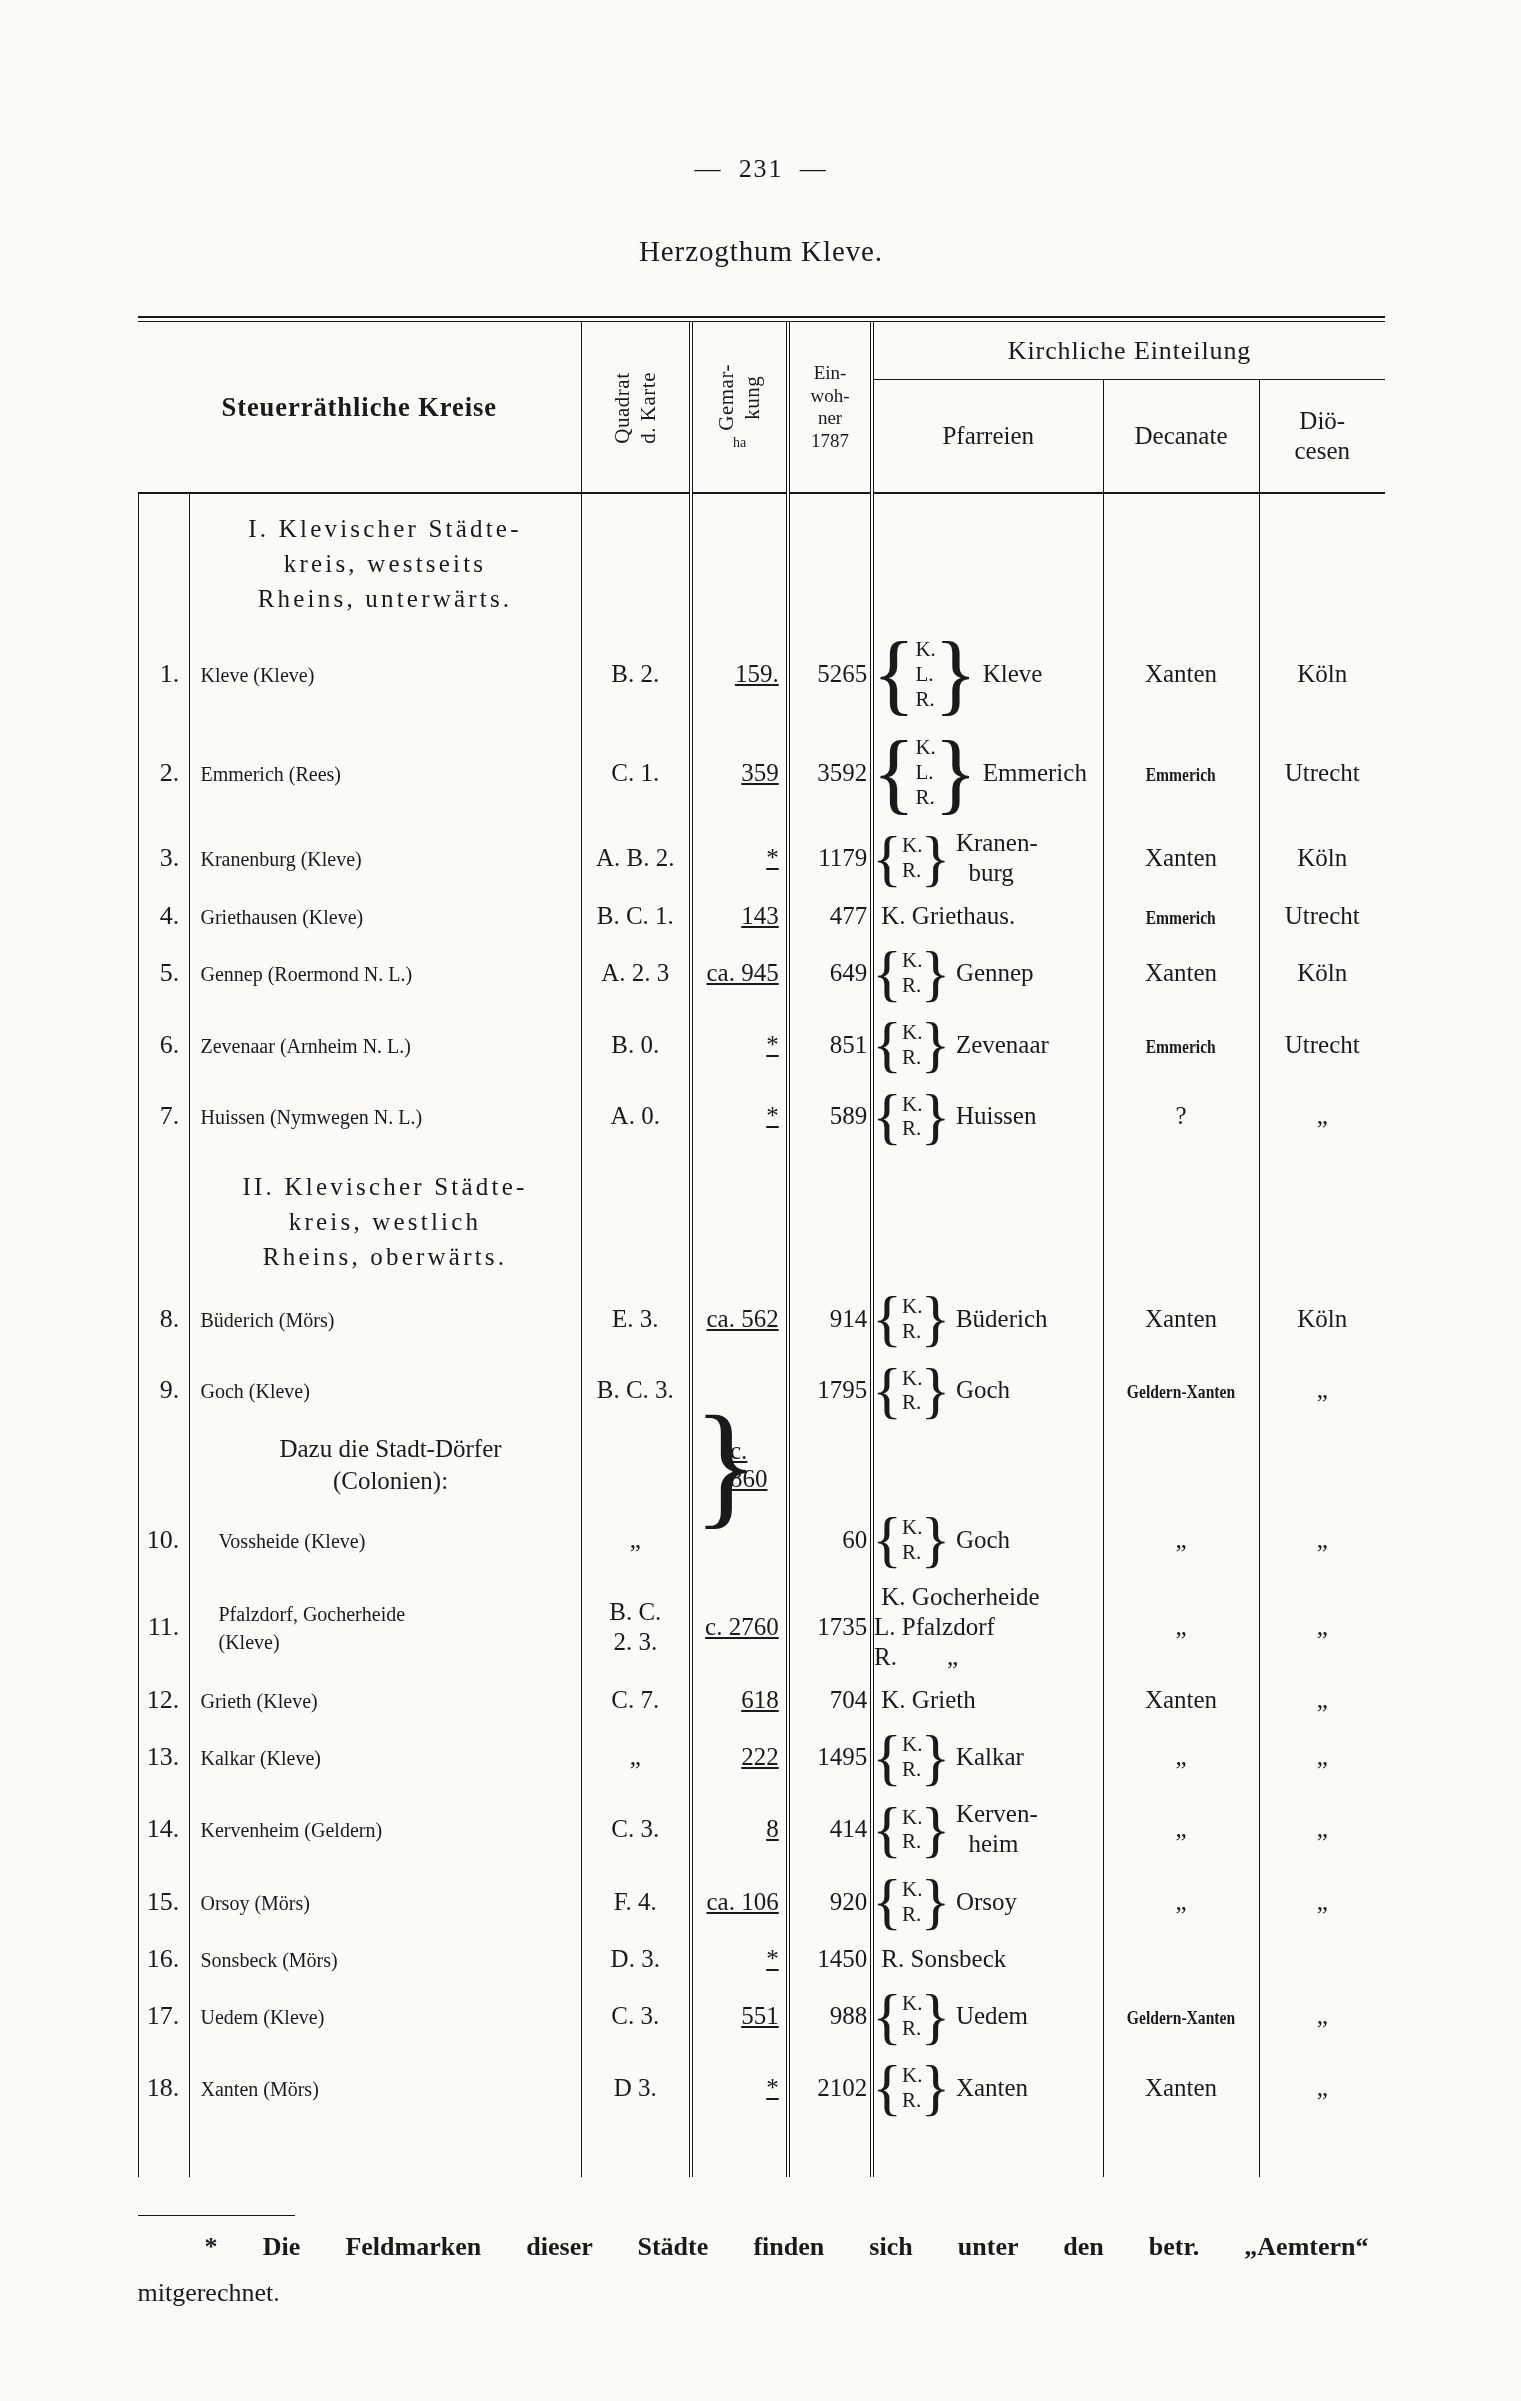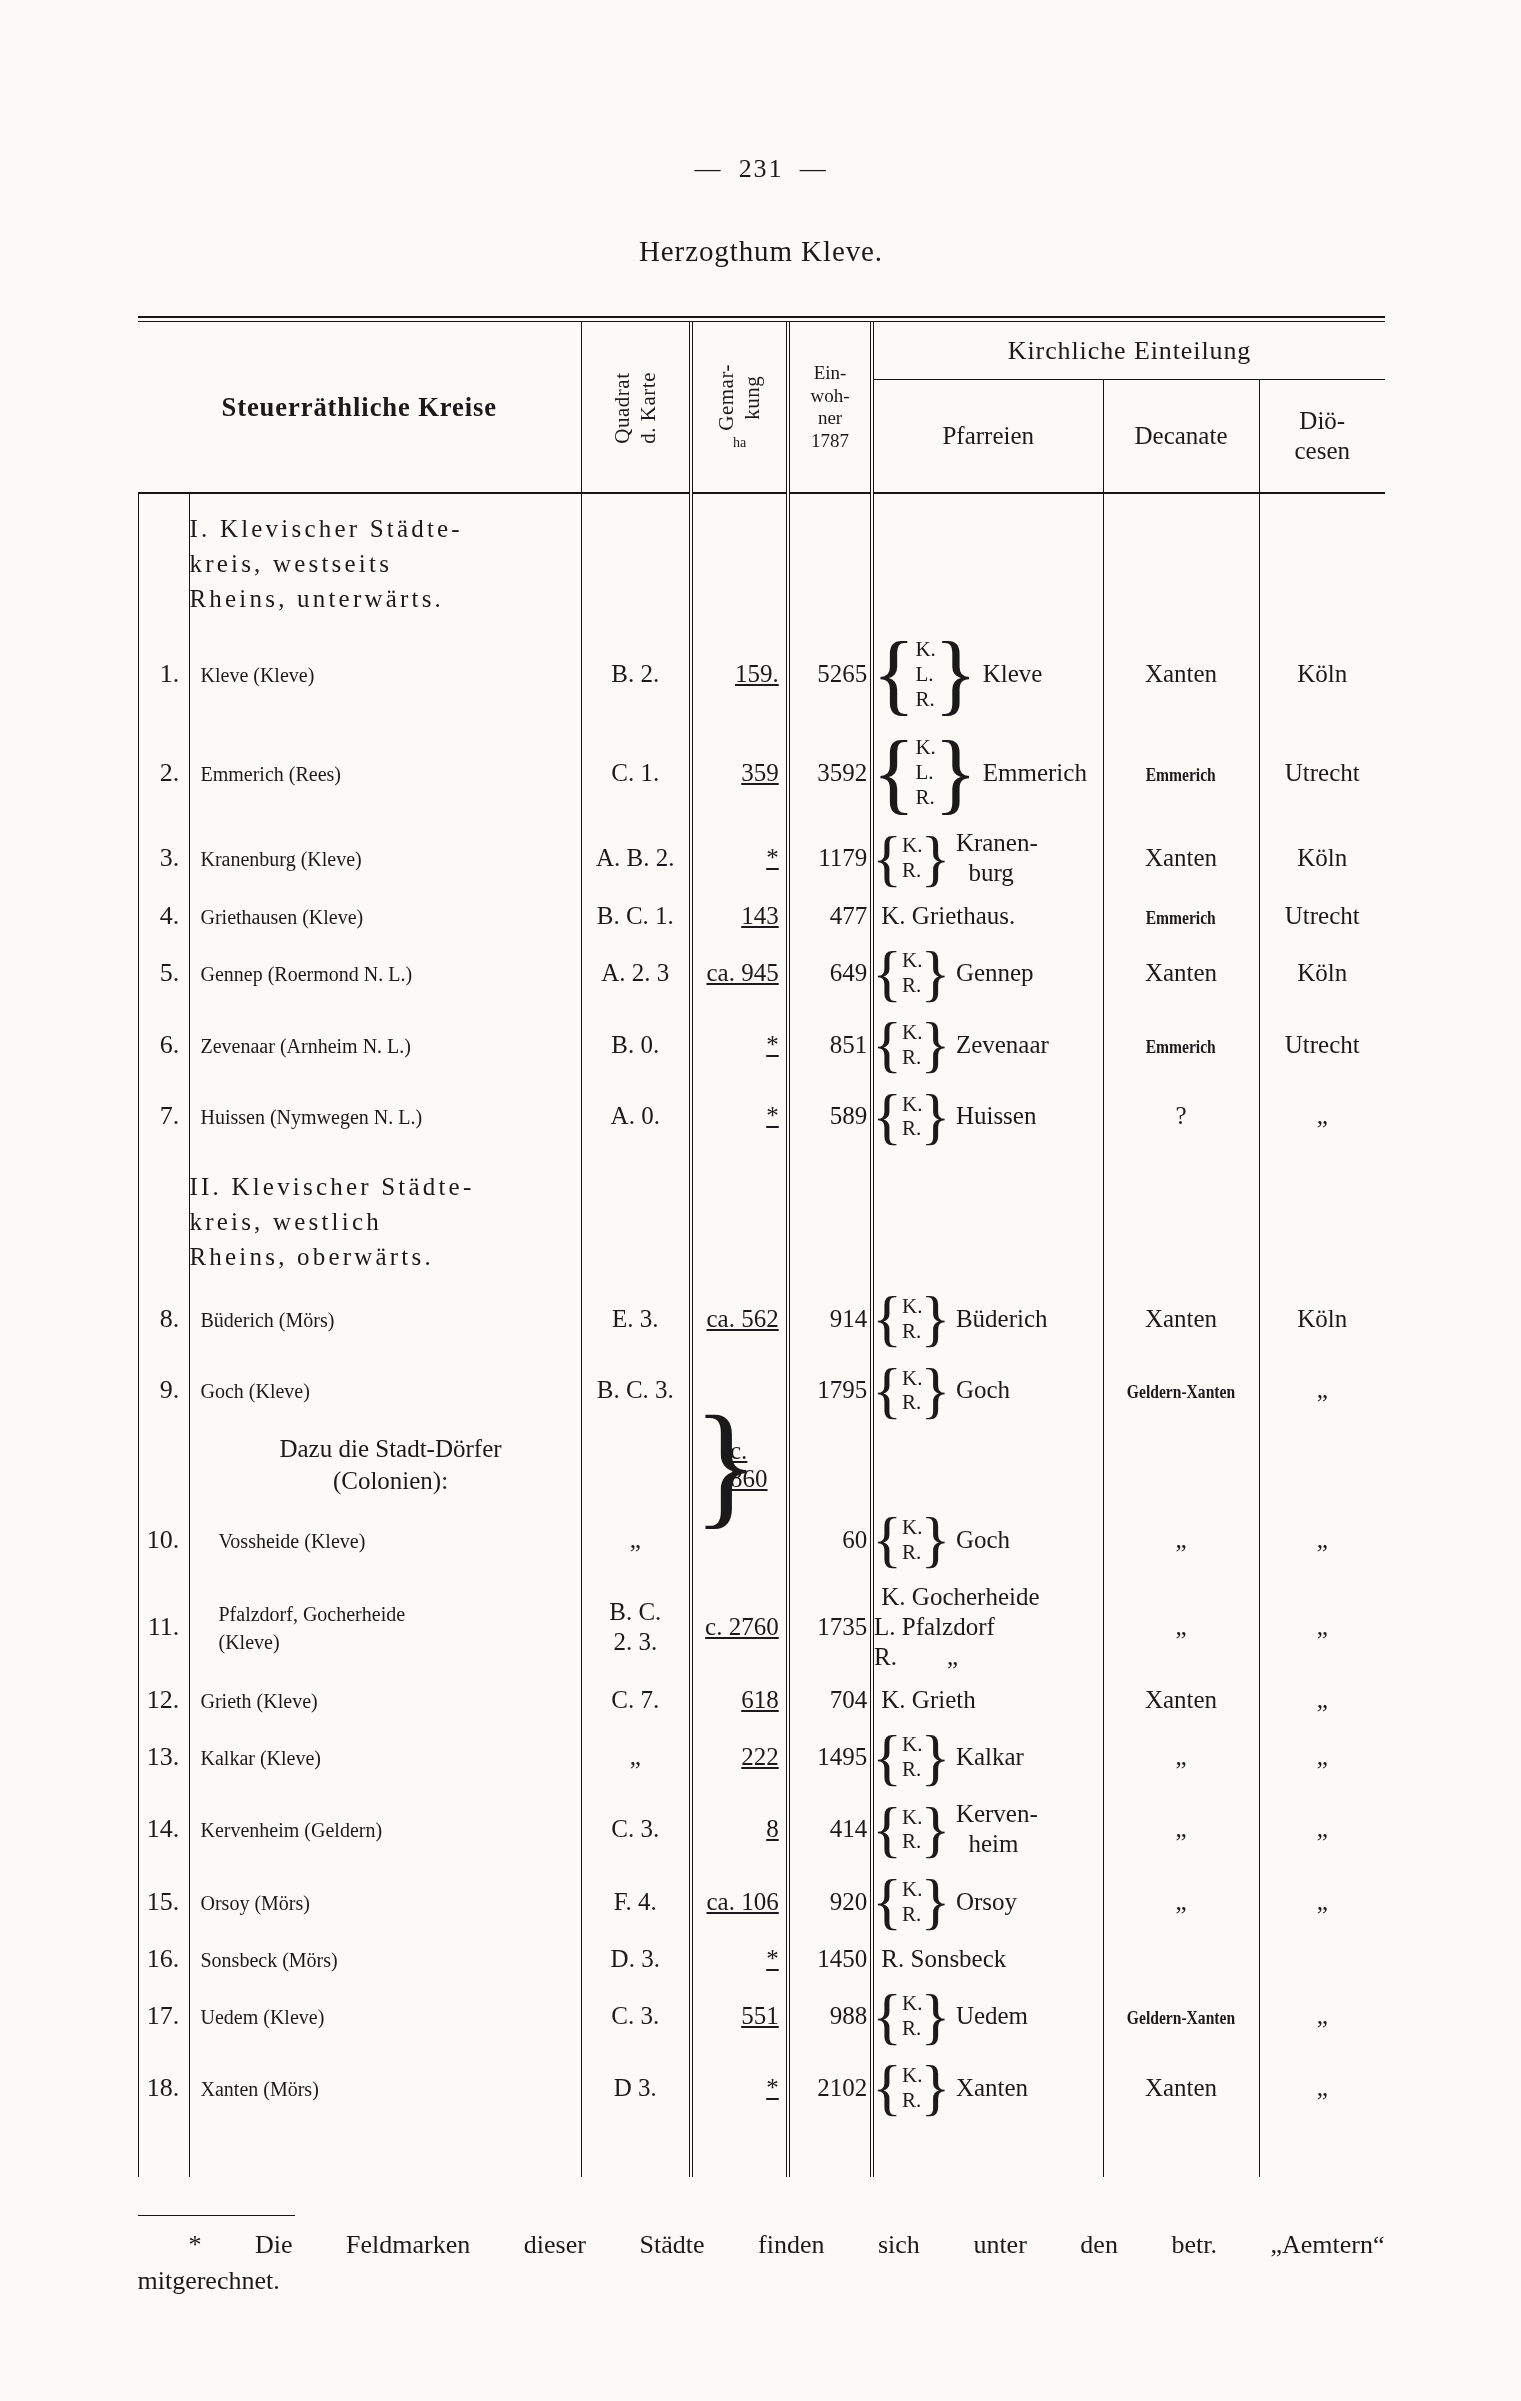--- a/index.html
+++ b/index.html
@@ -39,39 +39,39 @@
   td.c-name.indent { padding-left: 29px; }
   td.c-quadrat   { text-align: center; border-right: 4.6px double #161616; white-space: pre; line-height: 1.2; }
   td.c-gemarkung { text-align: right; padding-right: 7.3px; border-right: 4.6px double #161616; position: relative; text-decoration: underline; }
   td.c-einwohner { text-align: right; padding-right: 2.7px; border-right: 4.6px double #161616; }
   td.c-pfarreien { text-align: left; border-right: 1.8px solid #161616; }
   td.c-decanat   { text-align: center; border-right: 1.8px solid #161616; }
   td.c-dioecese  { text-align: center; }
 
   .name-text { white-space: pre; line-height: 1.25; font-size: 20px; }
   tr.row-section td { padding: 16.5px 0 9.2px 0; }
-  .section-text { display: block; letter-spacing: 3.2px; font-size: 25px; line-height: 1.4; white-space: pre; font-weight: 400; }
+  .section-text { display: block; text-align: center; letter-spacing: 3.2px; font-size: 25px; line-height: 1.4; white-space: pre; font-weight: 400; }
   .note-text { display: block; text-align: center; font-size: 25px; line-height: 1.3; white-space: pre; }
 
   .pf-wrap { display: flex; align-items: center; }
   .pf-brace { line-height: 0.95; flex: 0 0 auto; margin-left: -1.8px; }
   .pf-letters { font-size: 21px; line-height: 1.18; white-space: pre; }
   .pf-name { font-size: 25px; margin-left: 5.5px; white-space: pre; line-height: 1.2; }
   .pf-plain { margin-left: 7.3px; }
 
   .condensed { display: inline-block; font-weight: 700; font-size: 19px; transform: scaleX(0.82); transform-origin: center; }
 
   tr.row-note td.c-gemarkung { text-align: left; padding-left: 37px; }
   .gem-brace { position: absolute; left: 0px; top: 50%; transform: translateY(-50%); font-size: 137px; line-height: 1; }
   .gem-value { font-size: 25px; }
 
   tr.row-spacer td { height: 53px; padding: 0; }
 
   .footnote-rule { width: 157px; border-top: 1.8px solid #161616; margin: 38px 0 14.6px 0; }
-  .footnote   { font-size: 26px; margin: 0; text-align: justify; text-align-last: justify; text-indent: 51px; word-spacing: 6.4px; }
+  .footnote   { font-size: 26px; margin: 16px; text-align: justify; text-align-last: justify; text-indent: 51px; word-spacing: 6.4px; font-weight: bold; }
   .footnote-2 { font-size: 26px; margin: 5.5px 0 0 0; }
 </style>
 </head>
 <body>
 
 <div class="sheet">
 
   <div class="page-number">—  231  —</div>
   <h1 class="title">Herzogthum Kleve.</h1>
 

